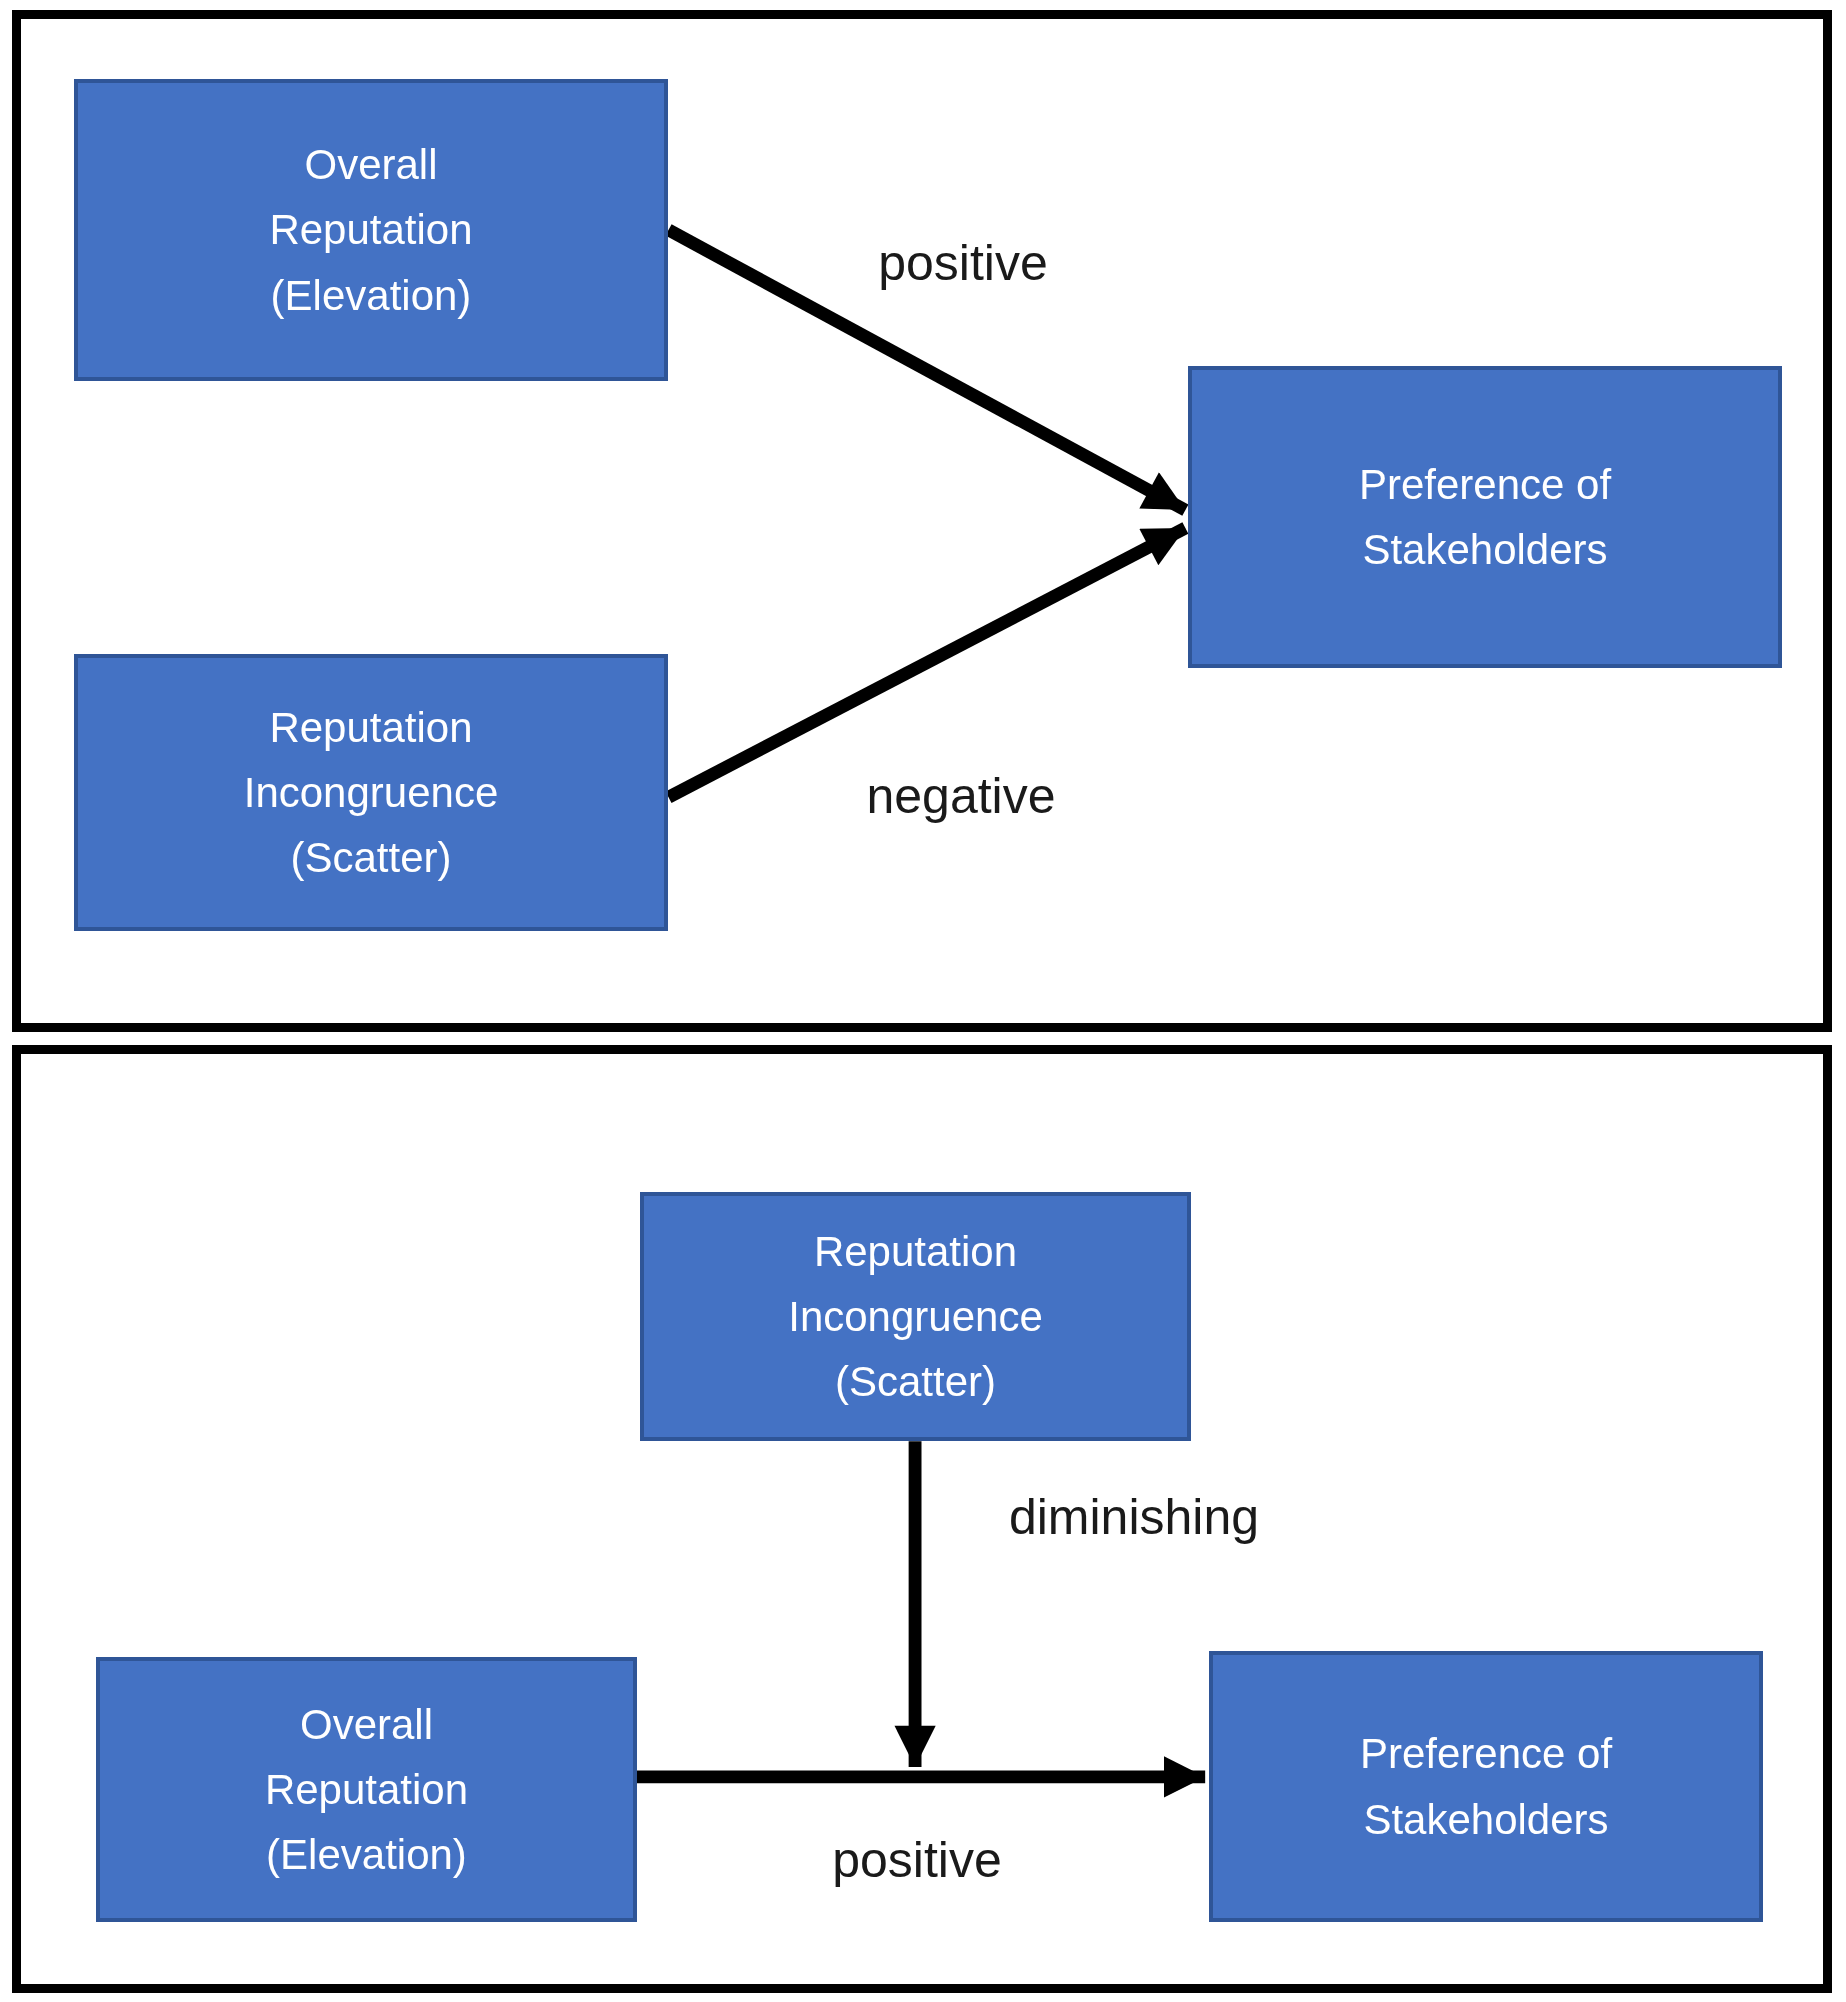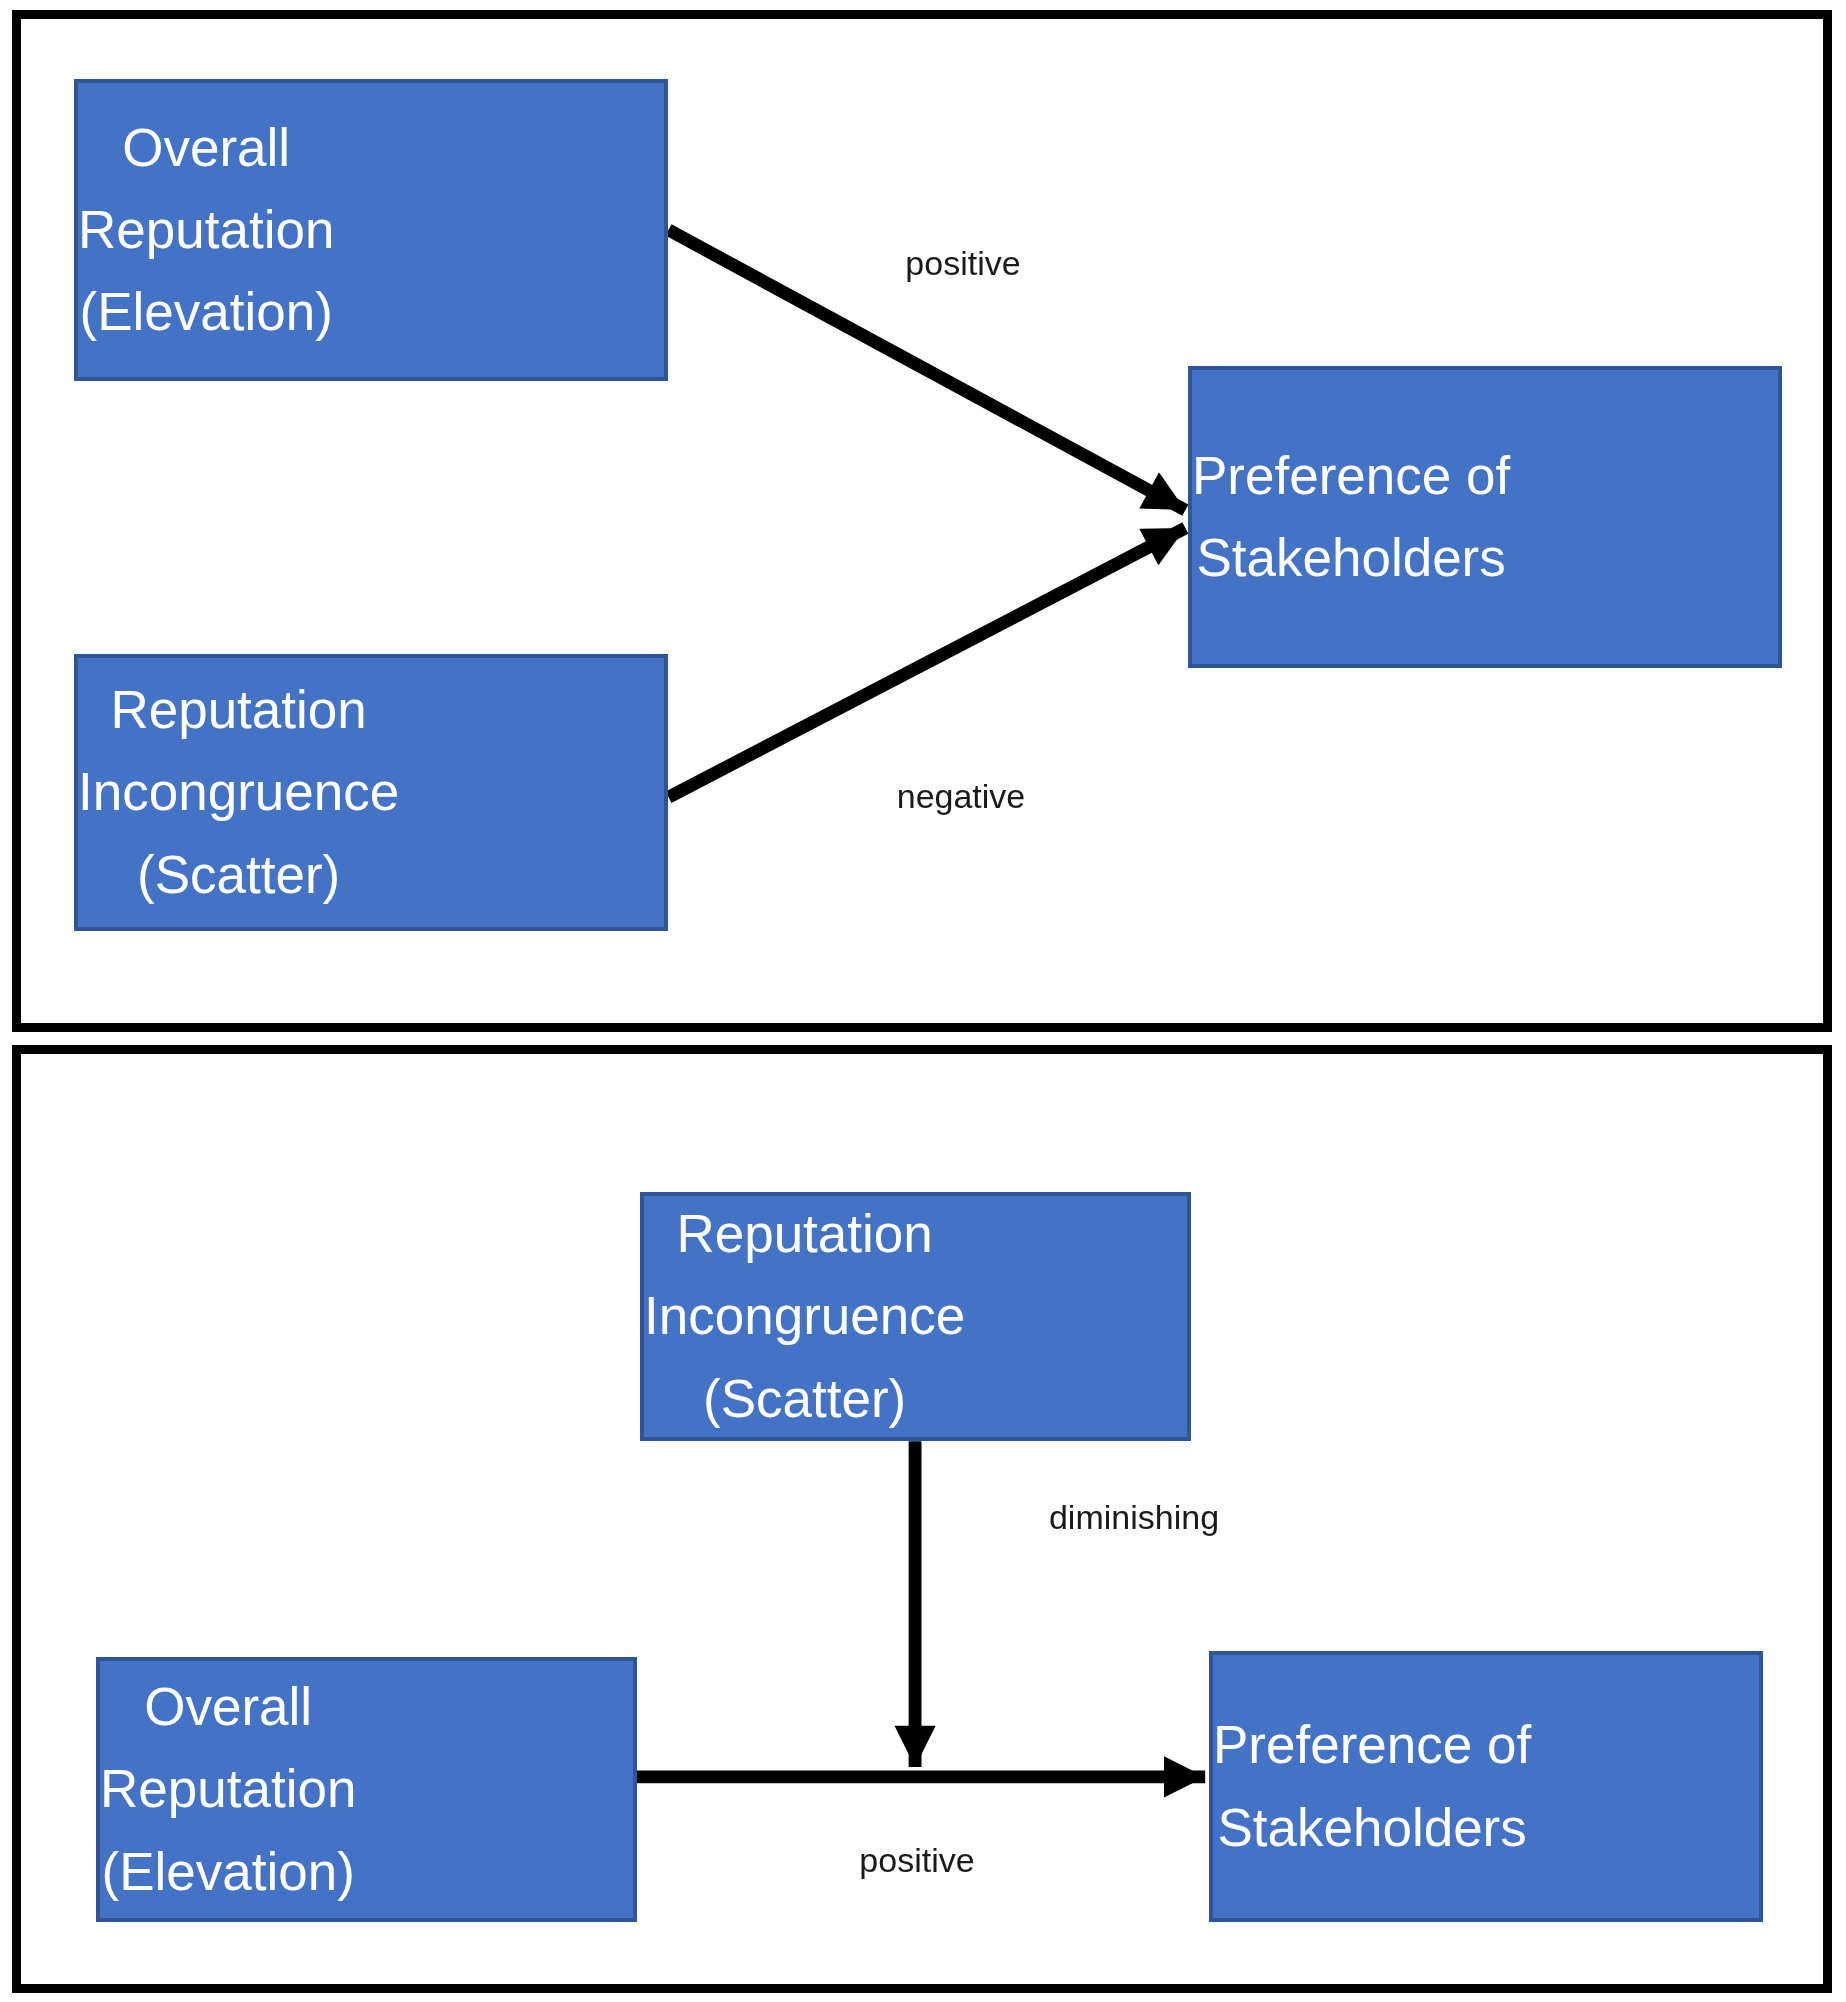--- a/index.html
+++ b/index.html
@@ -27,31 +27,32 @@
   .panel-top    { left: 12px; top: 10px;   width: 1820px; height: 1022px; }
   .panel-bottom { left: 12px; top: 1045px; width: 1820px; height: 948px;  }
 
   .node {
     position: absolute;
     background: var(--node-fill);
     border: 4px solid var(--node-border);
     color: var(--node-text);
     display: flex;
     align-items: center;
+    justify-content: center;
     text-align: center;
-    font-size: 53px;
+    font-size: 42px;
     line-height: 1.55;
     white-space: pre-line;
   }
 
   .edge-label {
     position: absolute;
     transform: translate(-50%, -50%);
     color: var(--label-text);
-    font-size: 34px;
+    font-size: 50px;
     white-space: nowrap;
   }
 
   svg.arrows {
     position: absolute;
     left: 0; top: 0;
     overflow: visible;
   }
 
   

